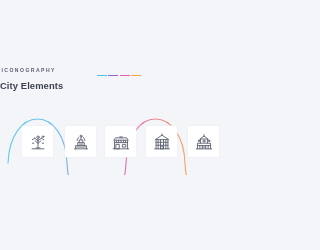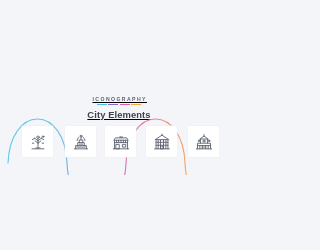--- a/index.html
+++ b/index.html
@@ -17,24 +17,23 @@
     position: relative;
     width: 238px;
     height: 250px;
     background: #f4f5f9;
   }
 
   
   #header {
     position: absolute;
     left: 0;
-    top: 96px;
-    width: 238px;
-    text-align: center;
-    text-decoration: underline;
+    top: 67px;
+    width: 238px;
+    text-align: left;
   }
   #eyebrow {
     font-size: 5.1px;
     letter-spacing: 1.45px;
     font-weight: 700;
     color: #5c6072;
     line-height: 6px;
     text-indent: 1.45px;
   }
   #rule {

